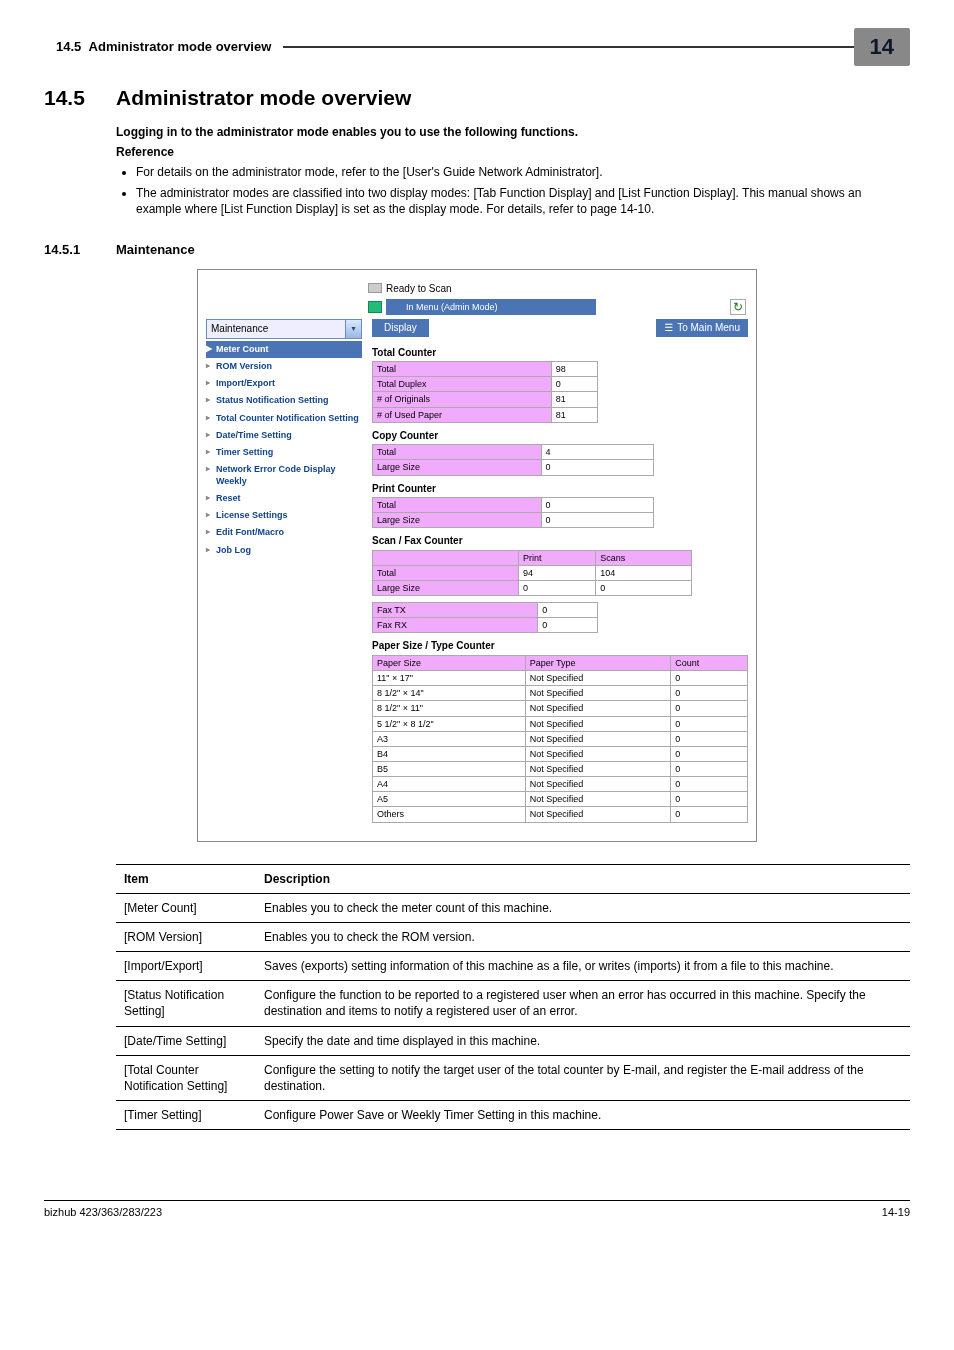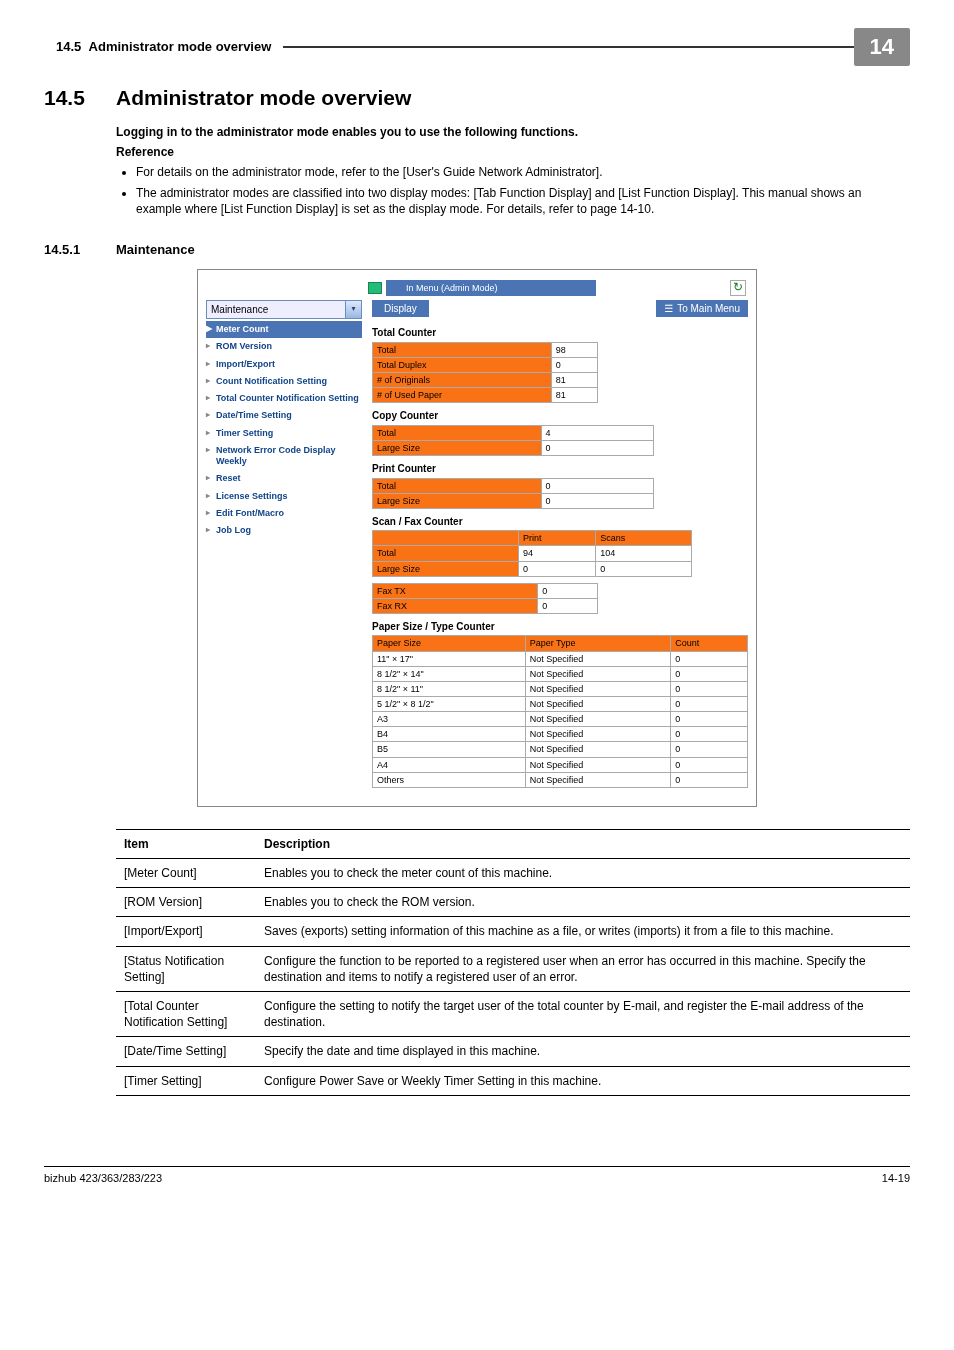--- a/index.html
+++ b/index.html
@@ -25,21 +25,21 @@
     height: 2px;
     background: #333;
   }
   .header-bar .label {
     font-weight: bold;
     font-size: 13px;
     margin: 0 12px;
   }
   .chapter-box {
     background: #888;
-    color: #ffffff;
+    color: #0f172a;
     font-weight: bold;
     font-size: 22px;
     padding: 4px 16px;
     border-radius: 2px;
     min-width: 48px;
     text-align: center;
   }
   h1.section-title {
     font-size: 21px;
     font-weight: bold;
@@ -88,21 +88,21 @@
   .nav-item.active::before { color:#fff; content:"▶";}
   .nav-item.bold { font-weight:bold; }
 
   .shot-main { flex:1; padding:0 8px 12px 4px; }
   .disp-bar { display:flex; align-items:center; margin-bottom:9px;}
   .disp-btn { background:#4a74b4;color:#fff;padding:2px 12px;font-size:10px;}
   .tomain { margin-left:auto; background:#4a74b4;color:#fff;padding:2px 8px; display:flex;align-items:center;gap:4px;font-size:10px;}
   .sect-head { font-weight:bold; font-size:10px; margin:6px 0 2px 0;}
   table.ct { border-collapse:collapse; width:100%; font-size:9px; margin-bottom:6px;}
   table.ct td, table.ct th { border:1px solid #aaa; padding:1px 4px; text-align:left; font-weight:normal;}
-  table.ct th { background:#f97316;}
+  table.ct th { background:#f0abfc;}
   table.half { width:60%; }
   table.scanfax { width:85%; }
 
   
   table.desc {
     border-collapse: collapse;
     width: 100%;
     margin-left:0;
     font-size: 12px;
   }
@@ -143,37 +143,41 @@
     </ul>
   </div>
 
   <h2 class="subsection">
     <span class="num">14.5.1</span><span>Maintenance</span>
   </h2>
 
   <div class="shot-wrap">
     <div class="shot">
       <div class="shot-top">
+        <div class="shot-row2">
+          <span class="ready-icon"></span>
+          <span>Ready to Scan</span>
+        </div>
         <div class="shot-row3">
           <span class="mode-icon"></span>
           <div class="mode-bar">In Menu (Admin Mode)</div>
           <div class="refresh-icon">↻</div>
         </div>
       </div>
 
       <div class="shot-body">
         <div class="shot-nav">
           <div class="maint-sel">
             <div class="sel">Maintenance</div>
             <div class="dd">▾</div>
           </div>
           <div class="nav-item active bold">Meter Count</div>
           <div class="nav-item bold">ROM Version</div>
           <div class="nav-item bold">Import/Export</div>
-          <div class="nav-item bold">Count Notification Setting</div>
+          <div class="nav-item bold">Status Notification Setting</div>
           <div class="nav-item bold">Total Counter Notification Setting</div>
           <div class="nav-item bold">Date/Time Setting</div>
           <div class="nav-item bold">Timer Setting</div>
           <div class="nav-item bold">Network Error Code Display Weekly</div>
           <div class="nav-item bold">Reset</div>
           <div class="nav-item bold">License Settings</div>
           <div class="nav-item bold">Edit Font/Macro</div>
           <div class="nav-item bold">Job Log</div>
         </div>
 
@@ -313,20 +317,25 @@
                   <td>B5</td>
                   <td>Not Specified</td>
                   <td>0</td>
                 </tr>
                 <tr>
                   <td>A4</td>
                   <td>Not Specified</td>
                   <td>0</td>
                 </tr>
                 <tr>
+                  <td>A5</td>
+                  <td>Not Specified</td>
+                  <td>0</td>
+                </tr>
+                <tr>
                   <td>Others</td>
                   <td>Not Specified</td>
                   <td>0</td>
                 </tr>
               </tbody>
           </table>
         </div>
       </div>
     </div>
   </div>
@@ -350,26 +359,26 @@
           </tr>
           <tr>
             <td>[Import/Export]</td>
             <td>Saves (exports) setting information of this machine as a file, or writes (imports) it from a file to this machine.</td>
           </tr>
           <tr>
             <td>[Status Notification Setting]</td>
             <td>Configure the function to be reported to a registered user when an error has occurred in this machine. Specify the destination and items to notify a registered user of an error.</td>
           </tr>
           <tr>
+            <td>[Date/Time Setting]</td>
+            <td>Specify the date and time displayed in this machine.</td>
+          </tr>
+          <tr>
             <td>[Total Counter Notification Setting]</td>
             <td>Configure the setting to notify the target user of the total counter by E-mail, and register the E-mail address of the destination.</td>
-          </tr>
-          <tr>
-            <td>[Date/Time Setting]</td>
-            <td>Specify the date and time displayed in this machine.</td>
           </tr>
           <tr>
             <td>[Timer Setting]</td>
             <td>Configure Power Save or Weekly Timer Setting in this machine.</td>
           </tr>
         </tbody>
     </table>
   </div>
 
   <div class="footer">

